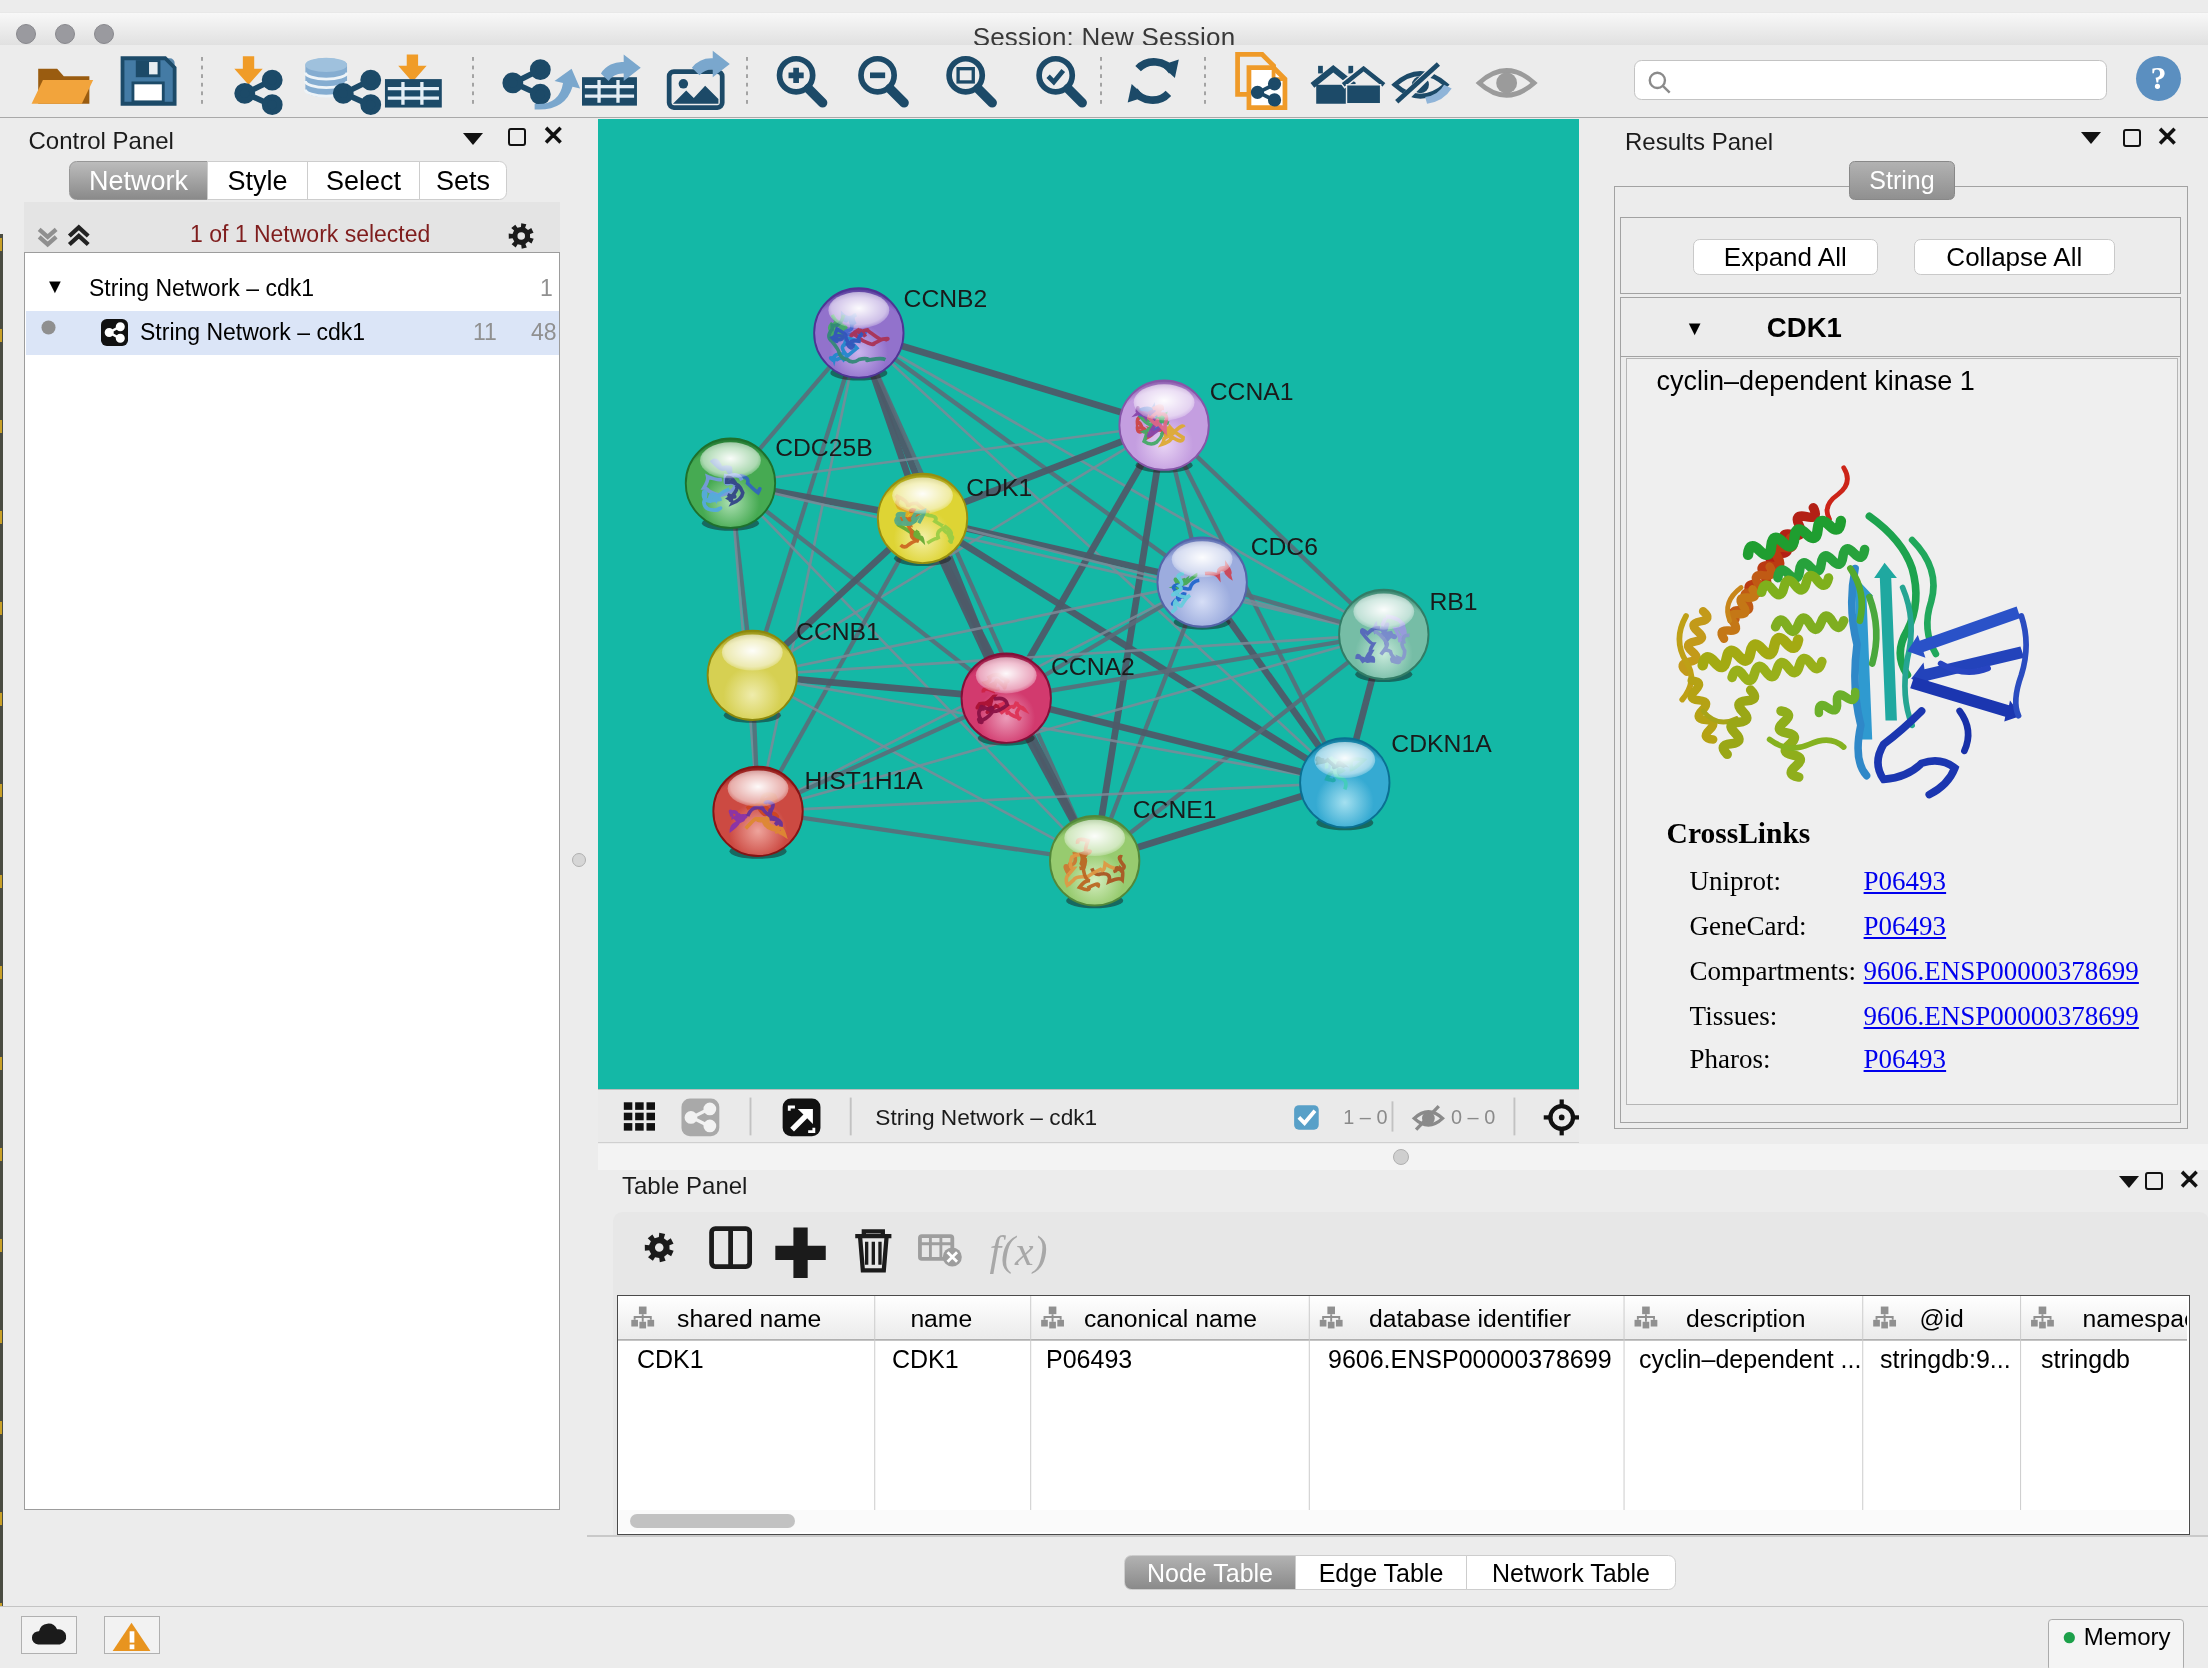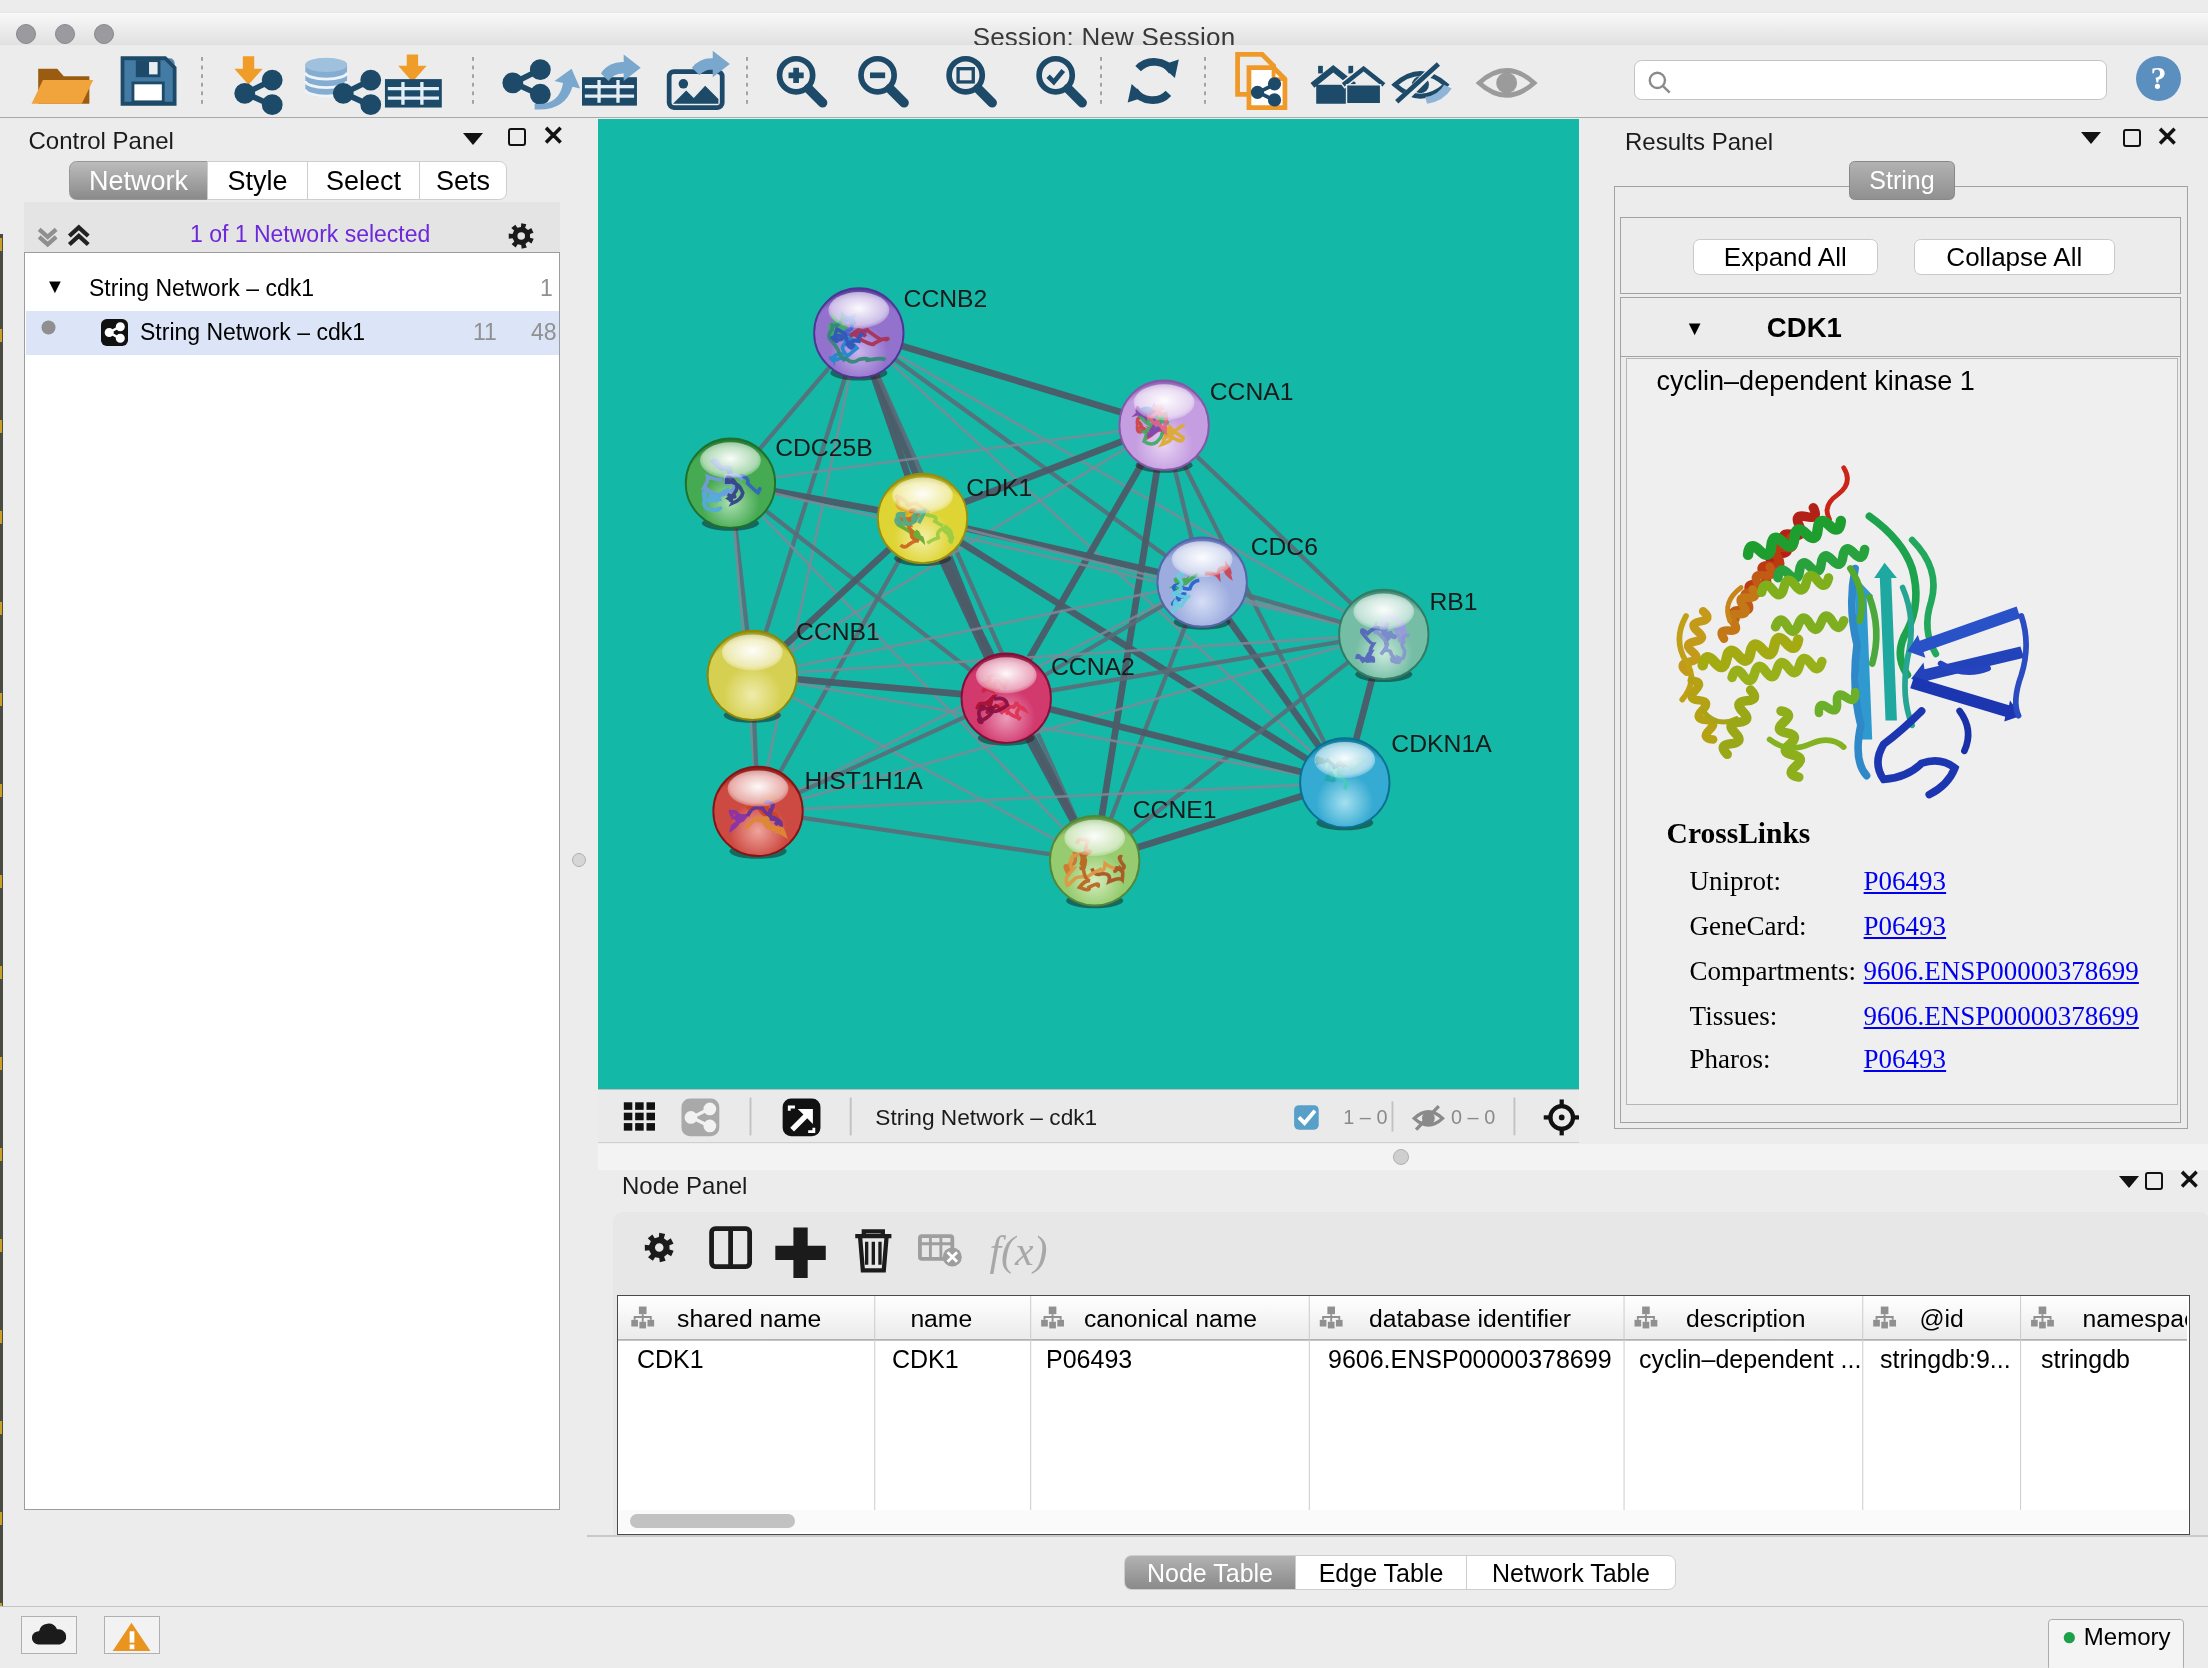--- a/index.html
+++ b/index.html
@@ -23,21 +23,21 @@
 #helpbtn { left:2136px; top:59px; width:45px; height:45px; border-radius:50%; background:#5b8fc0; color:#fff; font-size:32px; font-weight:bold; text-align:center; line-height:45px; font-family:"Liberation Serif",serif;}
 
 
 #cp-title { left:28.5px; top:127px; font-size:24px; color:#1b1b1b; }
 .paneltri { width:0; height:0; border-left:10.5px solid transparent; border-right:10.5px solid transparent; border-top:12.4px solid #111; }
 .panelsq { width:18px; height:18px; border:2.4px solid #111; border-radius:2.9px; }
 .panelx { font-size:27px; color:#111; font-weight:bold; line-height:21px; }
 .tabs4 { left:69px; top:161px; height:39px; }
 .tab { display:inline-block; height:39px; background:#fff; border:1px solid #cdcdcd; font-size:27px; color:#000; text-align:center; line-height:38px; vertical-align:top; margin-right:-1px; }
 .tab.sel { background:linear-gradient(#bcbcbc,#8a8a8a); color:#fff; border-color:#979797; }
-#cp-bar { left:24px; top:202px; width:536px; height:50px; background:#e4e4e4; font-size:23px; color:#6d28d9; }
+#cp-bar { left:24px; top:202px; width:536px; height:50px; background:#e4e4e4; font-size:23px; color:#7f1d1d; }
 #cp-tree { left:24px; top:252px; width:536px; height:1258px; background:#fff; border:1px solid #9c9c9c; }
 .treerow1 { left:1px; top:14.3px; width:533px; height:44px; background:#fff; }
 .treerow2 { left:1px; top:58px; width:533px; height:44px; background:#dbe5f7; }
 
 
 #netview { left:598px; top:119px; width:981px; height:970px; background:#14b8a6; }
 #netstatus { left:598px; top:1089px; width:981px; height:54px; background:#eaeaea; border-top:1px solid #bdbdbd; border-bottom:1px solid #cfcfcf;}
 #netgap { left:598px; top:1144px; width:1610px; height:26px; background:#f3f3f3; }
 
 
@@ -679,21 +679,21 @@
         <div class="abs xlrow" style="top:597px;"><span class="xl1">Compartments:</span><span class="xl2"><a>9606.ENSP00000378699</a></span></div>
         <div class="abs xlrow" style="top:642px;"><span class="xl1">Tissues:</span><span class="xl2"><a>9606.ENSP00000378699</a></span></div>
         <div class="abs xlrow" style="top:685px;"><span class="xl1">Pharos:</span><span class="xl2"><a>P06493</a></span></div>
       </div>
     </div>
   </div>
 </div>
 
 <div id="tp" class="abs">
   <div class="abs" style="left:26px; top:42px; width:1596px; height:323px; background:#e7e7e7; border-radius:9.5px 9.5px 0 0;"></div>
-  <div id="tp-title" class="abs">Node Panel</div>
+  <div id="tp-title" class="abs">Table Panel</div>
   <div class="paneltri abs" style="left:1532px; top:5.7px;"></div>
   <div class="panelsq abs" style="left:1558px; top:1.9px;"></div>
   <div class="panelx abs" style="left:1591px; top:0px;">✕</div>
   <svg class="abs" style="left:38px; top:49px;" width="666" height="59" viewBox="0 0 700 62">
     <g transform="translate(36,30)">
         <path d="M0.0,-15.5 L6.2,-14.2 L4.8,-9.9 L8.3,-7.2 L12.1,-9.7 L15.0,-4.0 L10.7,-2.4 L10.8,2.1 L15.1,3.4 L12.5,9.2 L8.6,6.9 L5.1,9.7 L6.7,14.0 L0.6,15.5 L0.0,11.0 L-4.4,10.1 L-6.7,14.0 L-11.8,10.1 L-8.6,6.9 L-10.6,2.8 L-15.1,3.4 L-15.2,-2.9 L-10.7,-2.4 L-8.8,-6.5 L-12.1,-9.7 L-7.2,-13.7 L-4.8,-9.9 L-0.4,-11.0 Z M4.5,0 A4.5,4.5 0 1 0 -4.5,0 A4.5,4.5 0 1 0 4.5,0 Z" fill="#1b1b1b" fill-rule="evenodd"></path>
       </g>
     <g>
       <rect x="91" y="10" width="40" height="40" rx="4" fill="none" stroke="#1b1b1b" stroke-width="5"></rect>
       <line x1="111" y1="10" x2="111" y2="50" stroke="#1b1b1b" stroke-width="5"></line>

